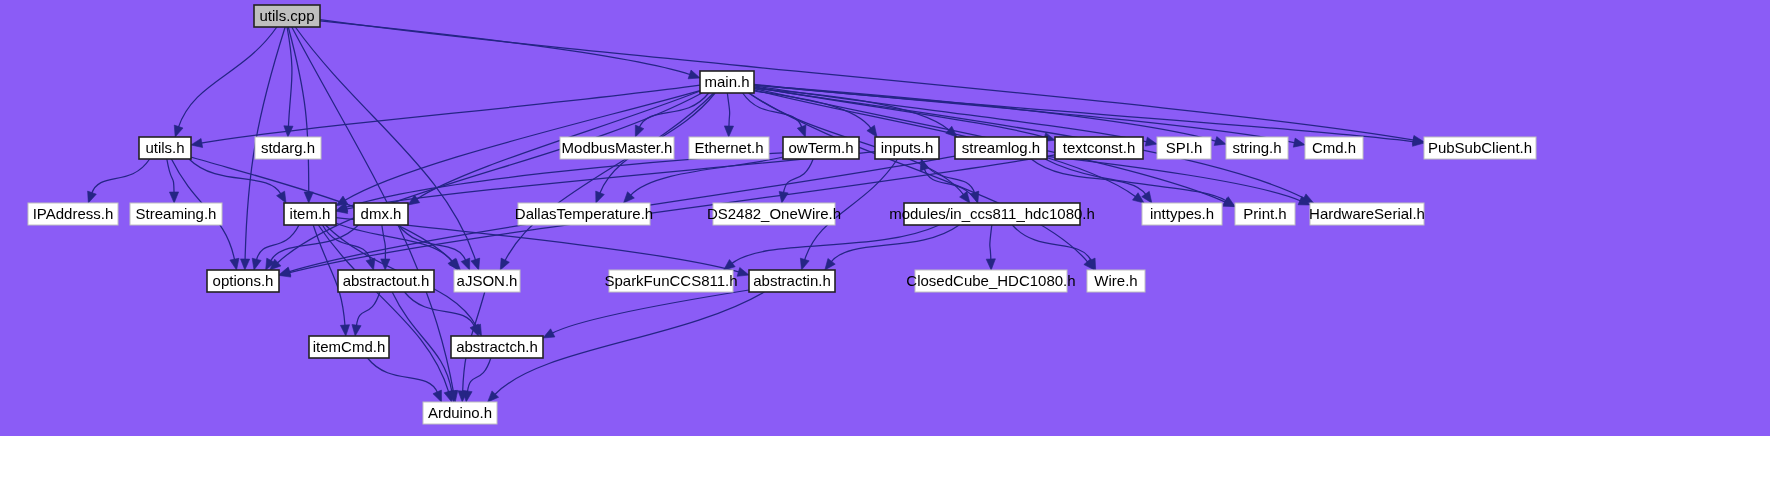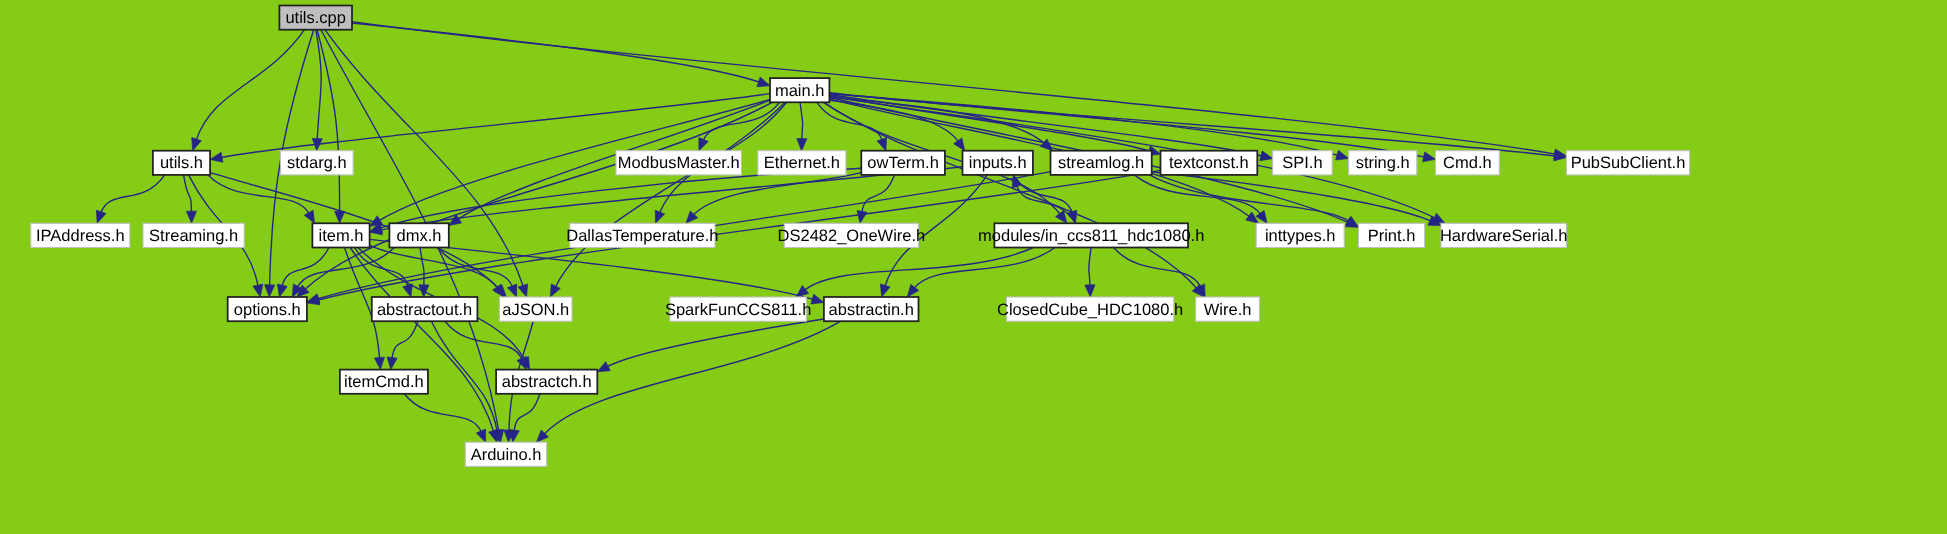--- a/index.html
+++ b/index.html
@@ -1,17 +1,17 @@
 <!DOCTYPE html>
 <html><head>
 <meta charset="utf-8">
 <style>
   html,body{margin:0;padding:0;background:#ffffff;}
   body{font-family:"Liberation Sans","DejaVu Sans",sans-serif;}
-  #graph-root{position:relative;width:1770px;height:485px;overflow:hidden;background:#84cc16;}
+  #graph-root{position:relative;width:1770px;height:436px;overflow:hidden;background:#8b5cf6;}
   #graph-svg{position:absolute;left:0;top:0;width:1770px;height:485px;}
   .node-label{
     font-family:"Liberation Sans","DejaVu Sans",sans-serif;
     font-size:15px;
     fill:#000000;
     text-anchor:middle;
     dominant-baseline:middle;
     pointer-events:none;
     white-space:pre;
   }

